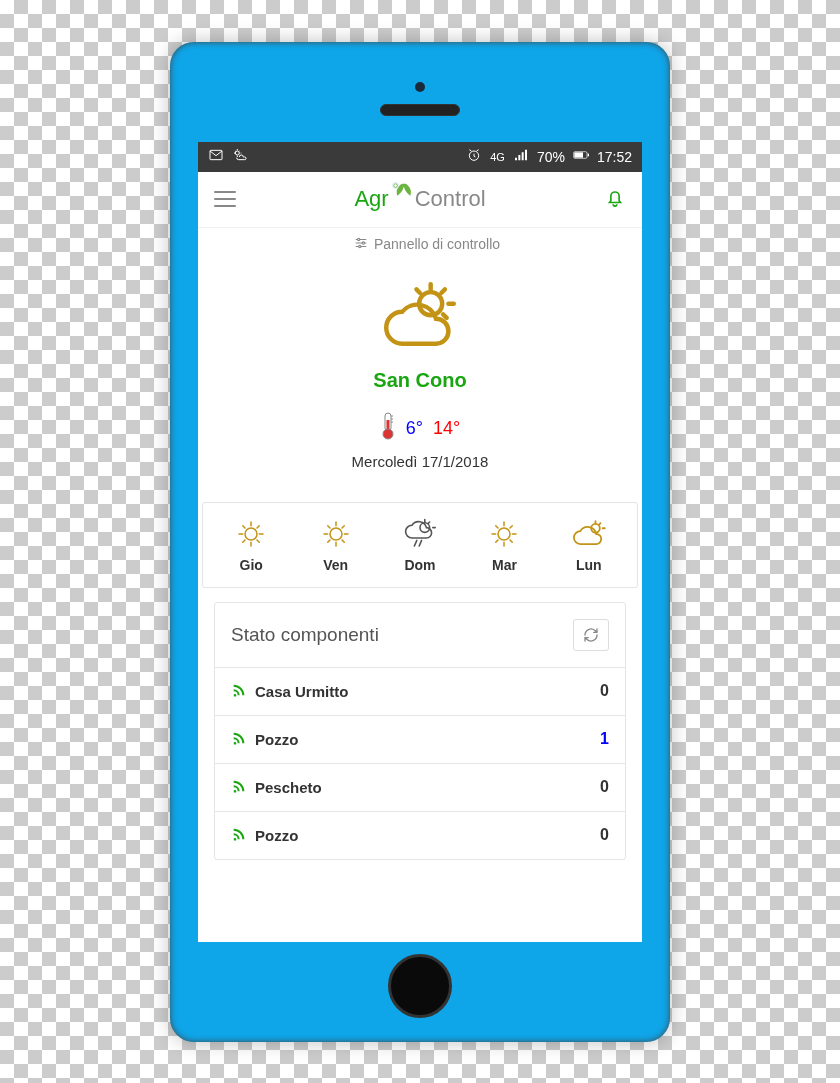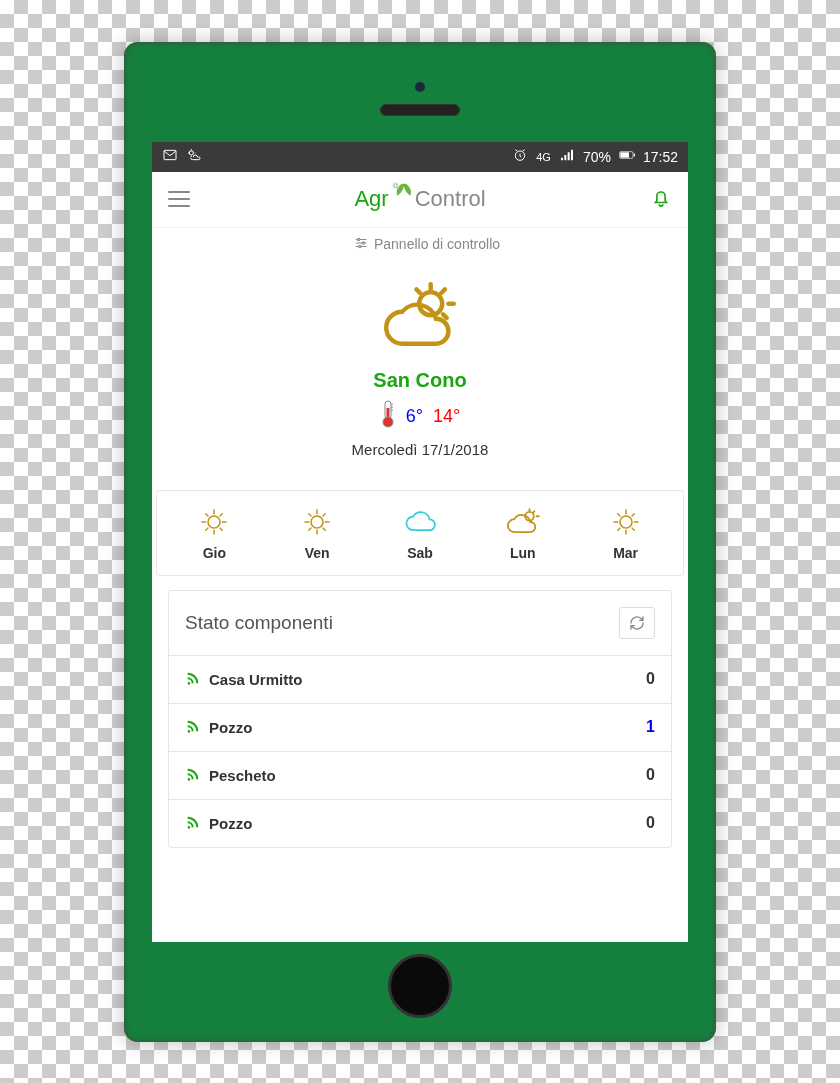--- a/index.html
+++ b/index.html
@@ -19,21 +19,21 @@
       linear-gradient(45deg,#ccc 25%,transparent 25%),
       linear-gradient(-45deg,#ccc 25%,transparent 25%),
       linear-gradient(45deg,transparent 75%,#ccc 75%),
       linear-gradient(-45deg,transparent 75%,#ccc 75%);
     background-size:28px 28px;
     background-position:0 0,0 14px,14px -14px,-14px 0;
     background-color:#fff;
     display:flex;align-items:center;justify-content:center;
   }
   .phone{
-    width:592px;height:1000px;border-radius:14px;background:#15803d;
+    width:500px;height:1000px;border-radius:24px;background:#0ea5e9;
     box-shadow:inset 0 0 6px #444, 0 0 20px rgba(0,0,0,.25);
     padding:100px 28px;position:relative;
   }
   .speaker{
     position:absolute;top:62px;left:50%;transform:translateX(-50%);
     width:80px;height:12px;border-radius:6px;background:#222;border:1px solid #333;
   }
   .camera{
     position:absolute;top:40px;left:50%;transform:translateX(-50%);
     width:10px;height:10px;border-radius:50%;background:#1a2a3a;
@@ -70,21 +70,21 @@
 
   .scroll{flex:1;overflow-y:auto;}
 
   .panel-link{
     display:flex;align-items:center;justify-content:center;gap:6px;
     color:#888;font-size:14px;padding:8px 0 14px;cursor:pointer;margin-left:14px;
   }
 
   .weather-main{text-align:center;padding:10px 0 18px;}
   .weather-main .big-icon{margin:0 auto 8px;}
-  .city{color:var(--green);font-weight:bold;font-size:20px;margin-bottom:8px;}
+  .city{color:var(--green);font-weight:bold;font-size:20px;margin-bottom:20px;}
   .temps{display:flex;align-items:center;justify-content:center;gap:10px;font-size:18px;margin-bottom:8px;}
   .t-low{color:var(--blue);}
   .t-high{color:var(--red);}
   .date{font-weight:normal;color:#333;font-size:15px;}
 
   .forecast{
     margin:14px 4px;border:1px solid var(--border);border-radius:3px;
     display:flex;padding:14px 6px;
   }
   .day{flex:1;text-align:center;cursor:pointer;}
@@ -243,44 +243,47 @@
           <div class="ic">
             <svg width="30" height="30" viewBox="0 0 40 40" class="sun-gold" stroke-linecap="round">
                 <circle cx="20" cy="20" r="8"></circle>
                 <path d="M20 4v5M20 31v5M4 20h5M31 20h5M9 9l3 3M31 9l-3 3M9 31l3-3M31 31l-3-3"></path>
               </svg>
           </div>
           <div class="lbl">Ven</div>
         </div>
         <div class="day">
           <div class="ic">
-            <svg width="34" height="26" viewBox="0 0 50 36" class="cloud-cyan">
-                <path d="M15 30a10 10 0 010-20 13 13 0 0124 4 8 8 0 010 16H15z"></path>
-              </svg>
-          </div>
-          <div class="lbl">Sab</div>
+            <svg width="32" height="32" viewBox="0 0 40 40" class="storm" stroke-linecap="round">
+                <circle cx="26" cy="12" r="6"></circle>
+                <path d="M26 2v3M36 12h3M32 5l-2 2"></path>
+                <path d="M10 25a8 8 0 010-16 10 10 0 0118 3 6 6 0 010 13H10z"></path>
+                <path d="M16 28l-3 7M22 28l-3 7"></path>
+              </svg>
+          </div>
+          <div class="lbl">Dom</div>
+        </div>
+        <div class="day">
+          <div class="ic">
+            <svg width="30" height="30" viewBox="0 0 40 40" class="sun-gold" stroke-linecap="round">
+                <circle cx="20" cy="20" r="8"></circle>
+                <path d="M20 4v5M20 31v5M4 20h5M31 20h5M9 9l3 3M31 9l-3 3M9 31l3-3M31 31l-3-3"></path>
+              </svg>
+          </div>
+          <div class="lbl">Mar</div>
         </div>
         <div class="day">
           <div class="ic">
             <svg width="36" height="30" viewBox="0 0 50 40" class="cloud-gold" stroke-linecap="round">
                 <circle cx="34" cy="12" r="6"></circle>
                 <path d="M34 2v3M44 12h3M41 5l-2 2"></path>
                 <path d="M13 34a9 9 0 010-18 12 12 0 0122 4 7 7 0 010 14H13z"></path>
               </svg>
           </div>
           <div class="lbl">Lun</div>
-        </div>
-        <div class="day">
-          <div class="ic">
-            <svg width="30" height="30" viewBox="0 0 40 40" class="sun-gold" stroke-linecap="round">
-                <circle cx="20" cy="20" r="8"></circle>
-                <path d="M20 4v5M20 31v5M4 20h5M31 20h5M9 9l3 3M31 9l-3 3M9 31l3-3M31 31l-3-3"></path>
-              </svg>
-          </div>
-          <div class="lbl">Mar</div>
         </div>
       </div>
 
       <div class="components">
         <div class="comp-head">
           <h3>Stato componenti</h3>
           <div class="refresh">
             <svg width="16" height="16" viewBox="0 0 24 24" fill="none" stroke="currentColor" stroke-width="2" stroke-linecap="round">
                 <path d="M3 12a9 9 0 0115-6.7L21 8M21 3v5h-5M21 12a9 9 0 01-15 6.7L3 16M3 21v-5h5"></path>
               </svg>

